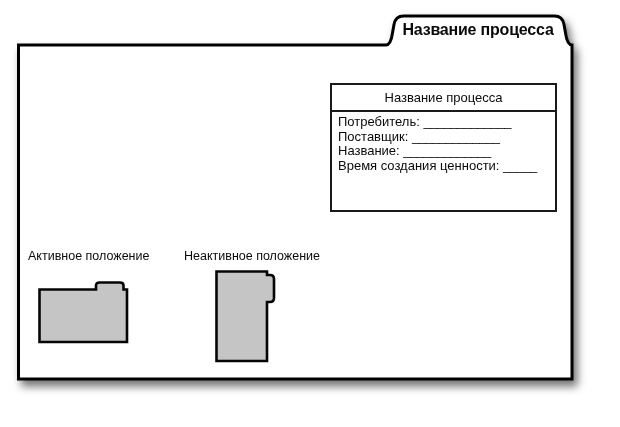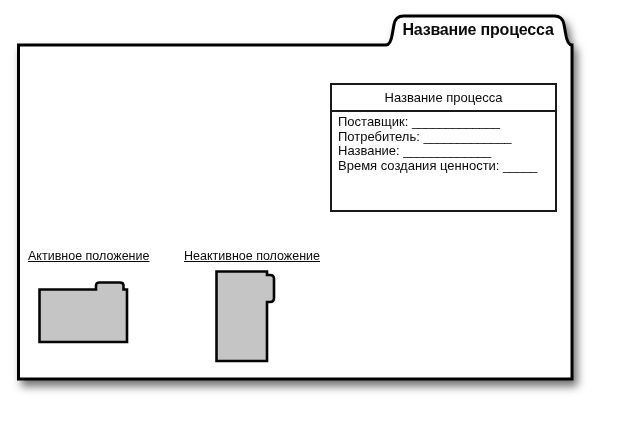--- a/index.html
+++ b/index.html
@@ -58,21 +58,20 @@
     white-space: nowrap;
   }
   .field-line {
     letter-spacing: -0.5px;
   }
   .caption {
     position: absolute;
     top: 249px;
     font-size: 12.5px;
     white-space: nowrap;
-    text-decoration: underline;
   }
   #caption-active { left: 28px; }
   #caption-inactive { left: 184px; }
   .mini-folder {
     position: absolute;
   }
   #active-folder { left: 37px; top: 280px; }
   #inactive-folder { left: 214px; top: 269px; }
 </style>
 </head>
@@ -98,22 +97,22 @@
              L 18.5,379
              L 18.5,45
              Z" stroke="#050505" stroke-width="3" filter="url(#soft-shadow)" fill="#ffffff"></path>
   </svg>
 
   <div class="tab-title">Название процесса</div>
 
   <div class="info-card">
     <div class="info-card-header">Название процесса</div>
     <div class="info-card-fields">
+      <div class="field-row"><span>Потребитель:</span> <span class="field-line">_____________</span></div>
       <div class="field-row"><span>Поставщик:</span> <span class="field-line">_____________</span></div>
-      <div class="field-row"><span>Потребитель:</span> <span class="field-line">_____________</span></div>
       <div class="field-row"><span>Название:</span> <span class="field-line">_____________</span></div>
       <div class="field-row"><span>Время создания ценности:</span> <span class="field-line">_____</span></div>
     </div>
   </div>
 
   <div class="caption" id="caption-active">Активное положение</div>
   <div class="caption" id="caption-inactive">Неактивное положение</div>
 
   <svg class="mini-folder" id="active-folder" width="93" height="65" viewBox="0 0 93 65">
     <path d="M 2.5,62

